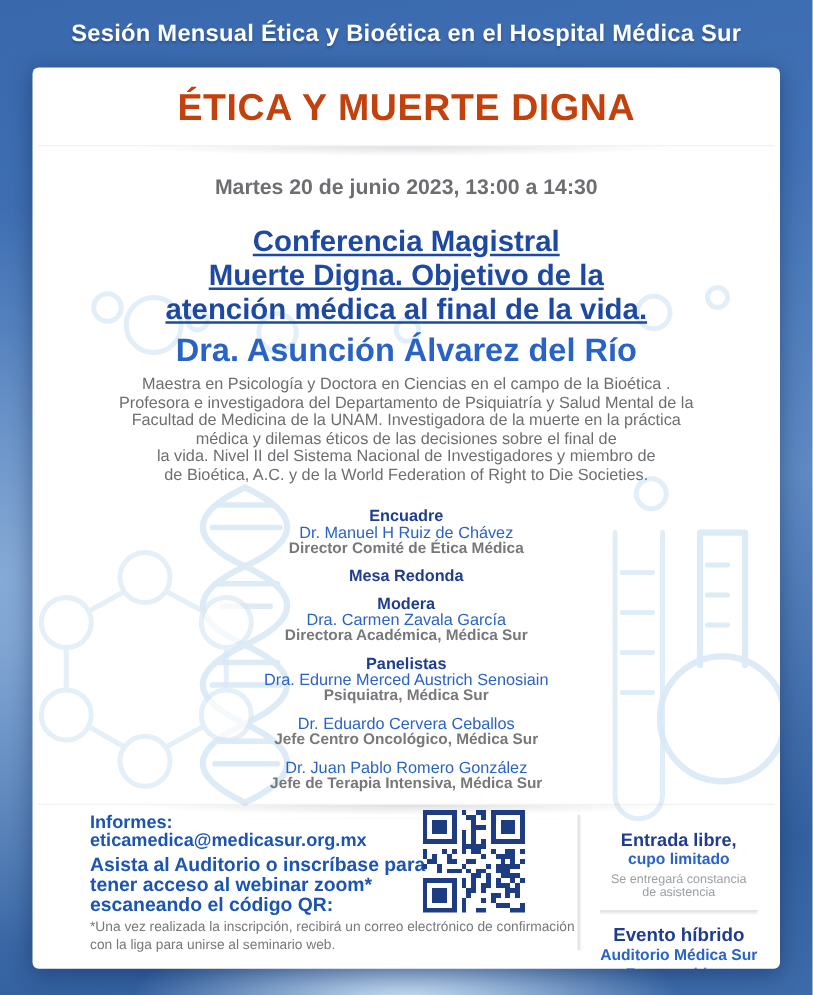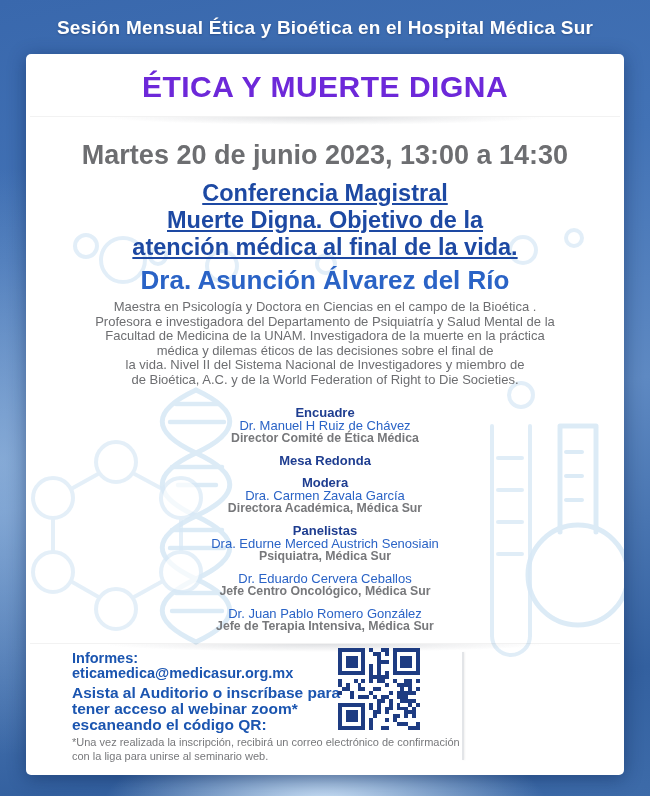--- a/index.html
+++ b/index.html
@@ -22,31 +22,31 @@
     position:absolute; left:26px; top:54px; width:598px; height:721px;
     background:#ffffff; border-radius:5px; overflow:hidden;
     box-shadow:0 3px 18px rgba(12,34,77,.45);
   }
   .decor { position:absolute; inset:0; z-index:0; pointer-events:none; }
   .card > .z { position:absolute; z-index:1; }
 
   .poster-title {
     top:0; left:0; right:0; height:66px;
     display:flex; align-items:center; justify-content:center;
-    color:#6d28d9; font-weight:bold; font-size:30px; letter-spacing:.5px;
+    color:#c2410c; font-weight:bold; font-size:30px; letter-spacing:.5px;
   }
   .h-shadow {
     left:4px; right:4px; height:12px;
     background:radial-gradient(ellipse 52% 100% at 50% 0, rgba(95,100,112,.20), rgba(95,100,112,0) 72%);
     border-top:1px solid rgba(0,0,0,.05);
   }
   .d1 { top:62px; }
   .d2 { top:589px; }
 
-  .date-line { top:86px; left:0; right:0; text-align:center; color:#6d6e71; font-weight:bold; font-size:27px; }
+  .date-line { top:86px; left:0; right:0; text-align:center; color:#6d6e71; font-weight:bold; font-size:17px; }
 
   .conf { top:126px; left:0; right:0; text-align:center; color:#1d49a3; font-weight:bold; font-size:23.5px; line-height:27px;text-decoration:underline; }
   .speaker { top:211px; left:0; right:0; text-align:center; color:#2a63c6; font-weight:bold; font-size:26px; }
 
   .bio { top:246px; left:0; right:0; text-align:center; color:#6d6e71; font-weight:normal; font-size:13px; line-height:14.6px; }
 
   .program { top:352px; left:0; right:0; text-align:center; }
   .program .h { color:#1e3d90; font-weight:bold; font-size:13px; line-height:13px; }
   .program .n { color:#2a63c6; font-weight:normal; font-size:13px; line-height:13px; }
   .program .r { color:#77787b; font-weight:bold; font-size:12.3px; line-height:13px; }
@@ -407,14 +407,26 @@
         <rect x="11" y="20" width="1" height="1"></rect>
         <rect x="12" y="20" width="1" height="1"></rect>
         <rect x="18" y="20" width="1" height="1"></rect>
         <rect x="19" y="20" width="1" height="1"></rect>
         <rect x="20" y="20" width="1" height="1"></rect>
       </svg>
   </div>
 
   <div class="z v-div"></div>
 
+  <div class="z r-panel">
+    <div class="entry-title">Entrada libre,</div>
+    <div class="entry-sub">cupo limitado</div>
+    <div class="entry-note">
+      <div>Se entregará constancia</div>
+      <div>de asistencia</div>
+    </div>
+    <div class="p-div"></div>
+    <div class="event-title">Evento híbrido</div>
+    <div class="event-line">Auditorio Médica Sur</div>
+    <div class="event-line">Zoom webinar</div>
+  </div>
 
 </div>
 
 </body></html>

